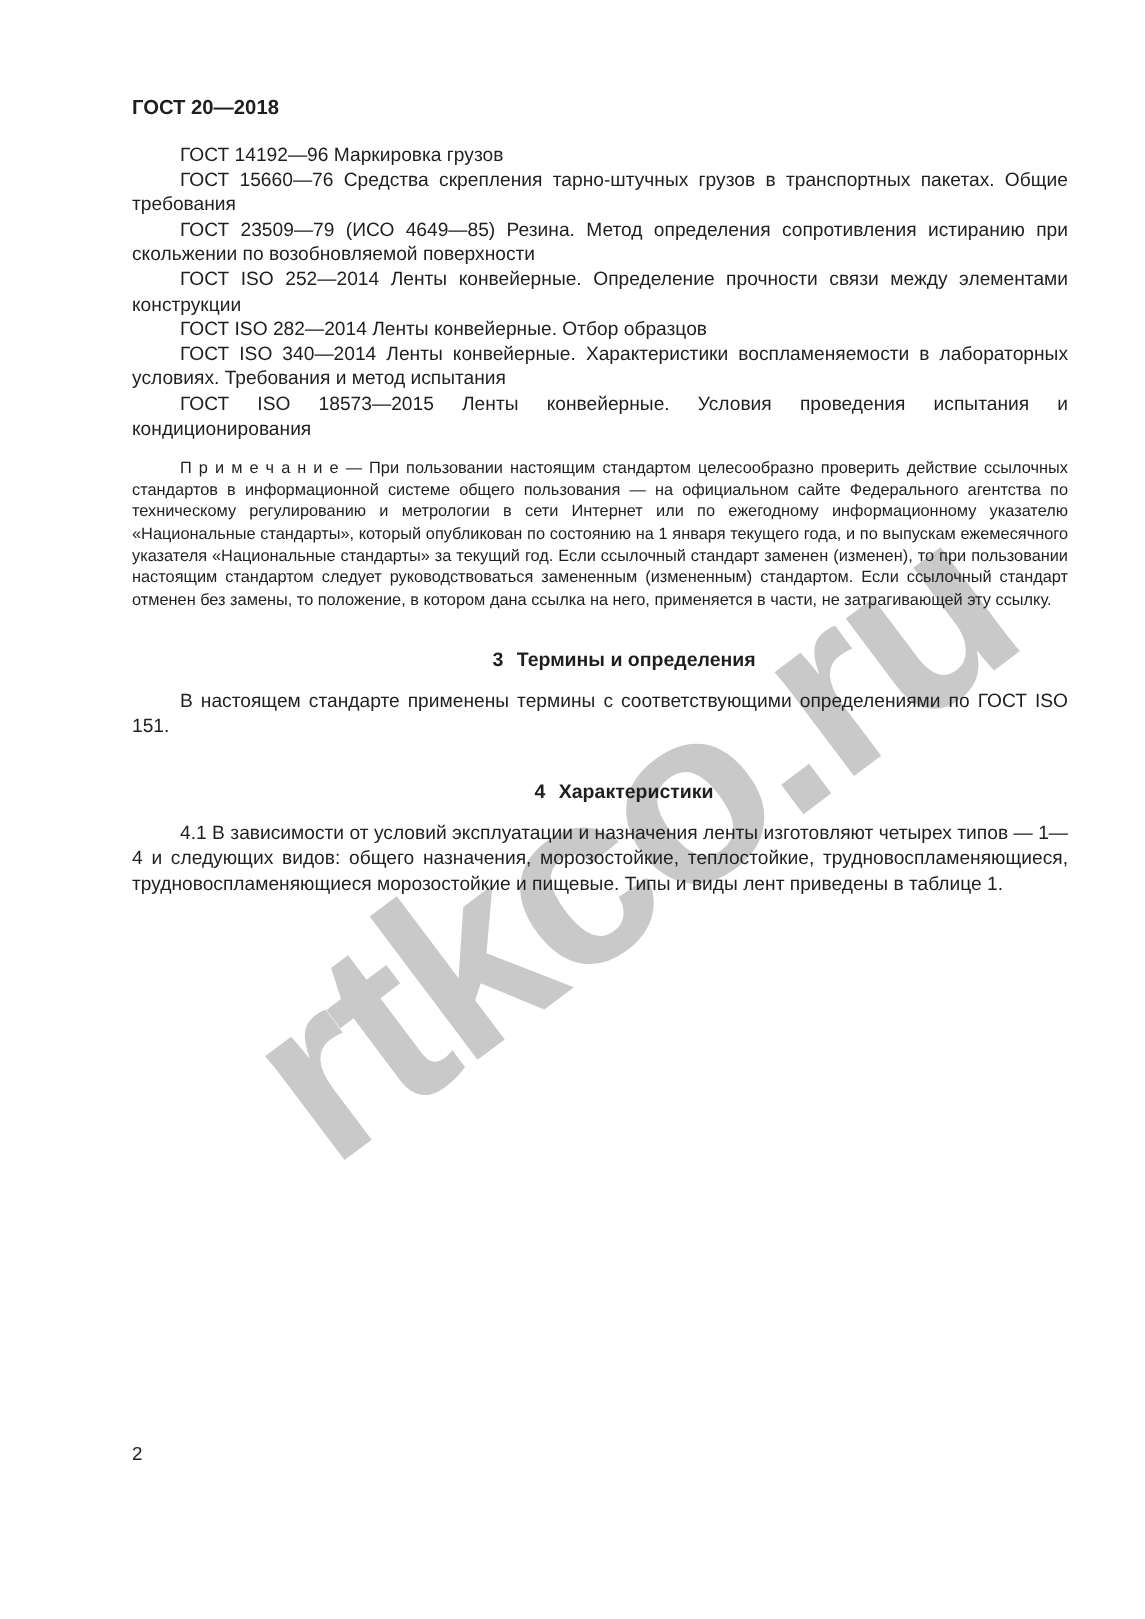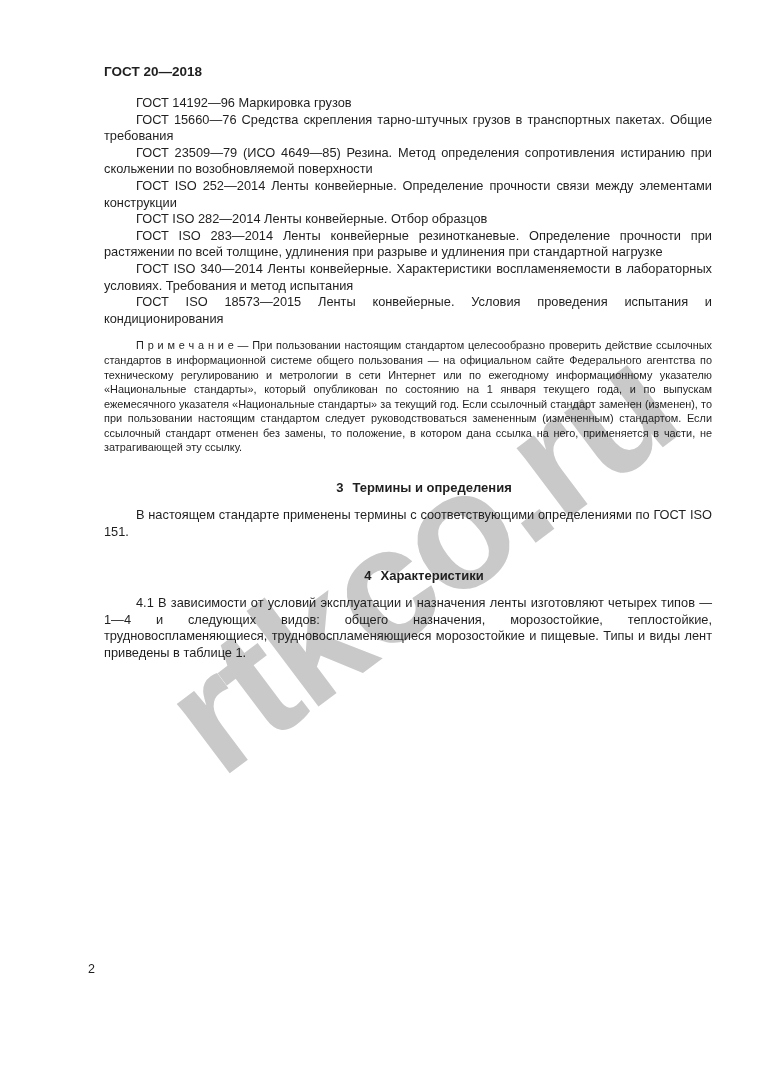--- a/index.html
+++ b/index.html
@@ -22,21 +22,20 @@
     letter-spacing: -4px;
     color: #c9c9c9;
     white-space: nowrap;
     z-index: 0;
     user-select: none;
   }
   .content {
     position: relative;
     z-index: 1;
     padding: 64px 51px 0 88px;
-    margin-left: 16px;
   }
   .running-header {
     font-weight: bold;
     font-size: 13.5px;
     line-height: 16px;
   }
   .refs { margin-top: 15px; }
   .body-p {
     margin: 0;
     font-size: 12.8px;
@@ -79,21 +78,20 @@
 
   <div class="content">
     <div class="running-header">ГОСТ 20—2018</div>
 
     <div class="refs">
       <p class="body-p">ГОСТ 14192—96 Маркировка грузов</p>
       <p class="body-p">ГОСТ 15660—76 Средства скрепления тарно-штучных грузов в транспортных пакетах. Общие требования</p>
       <p class="body-p">ГОСТ 23509—79 (ИСО 4649—85) Резина. Метод определения сопротивления истиранию при скольжении по возобновляемой поверхности</p>
       <p class="body-p">ГОСТ ISO 252—2014 Ленты конвейерные. Определение прочности связи между элементами конструкции</p>
       <p class="body-p">ГОСТ ISO 282—2014 Ленты конвейерные. Отбор образцов</p>
-      <p class="body-p">ГОСТ ISO 283—2014 Ленты конвейерные резинотканевые. Определение прочности при растяжении по всей толщине, удлинения при разрыве и удлинения при стандартной нагрузке</p>
       <p class="body-p">ГОСТ ISO 340—2014 Ленты конвейерные. Характеристики воспламеняемости в лабораторных условиях. Требования и метод испытания</p>
       <p class="body-p">ГОСТ ISO 18573—2015 Ленты конвейерные. Условия проведения испытания и кондиционирования</p>
     </div>
 
     <p class="note">П р и м е ч а н и е — При пользовании настоящим стандартом целесообразно проверить действие ссылочных стандартов в информационной системе общего пользования — на официальном сайте Федерального агентства по техническому регулированию и метрологии в сети Интернет или по ежегодному информационному указателю «Национальные стандарты», который опубликован по состоянию на 1 января текущего года, и по выпускам ежемесячного указателя «Национальные стандарты» за текущий год. Если ссылочный стандарт заменен (изменен), то при пользовании настоящим стандартом следует руководствоваться замененным (измененным) стандартом. Если ссылочный стандарт отменен без замены, то положение, в котором дана ссылка на него, применяется в части, не затрагивающей эту ссылку.</p>
 
     <h2 class="sec-h"><span class="num">3</span><span>Термины и определения</span></h2>
     <p class="body-p after-h">В настоящем стандарте применены термины с соответствующими определениями по ГОСТ ISO 151.</p>
 
     <h2 class="sec-h second"><span class="num">4</span><span>Характеристики</span></h2>

